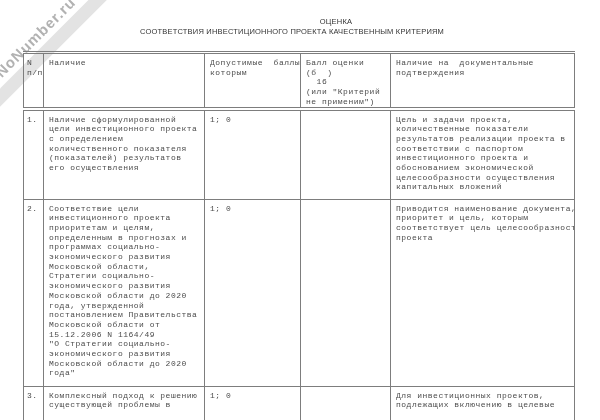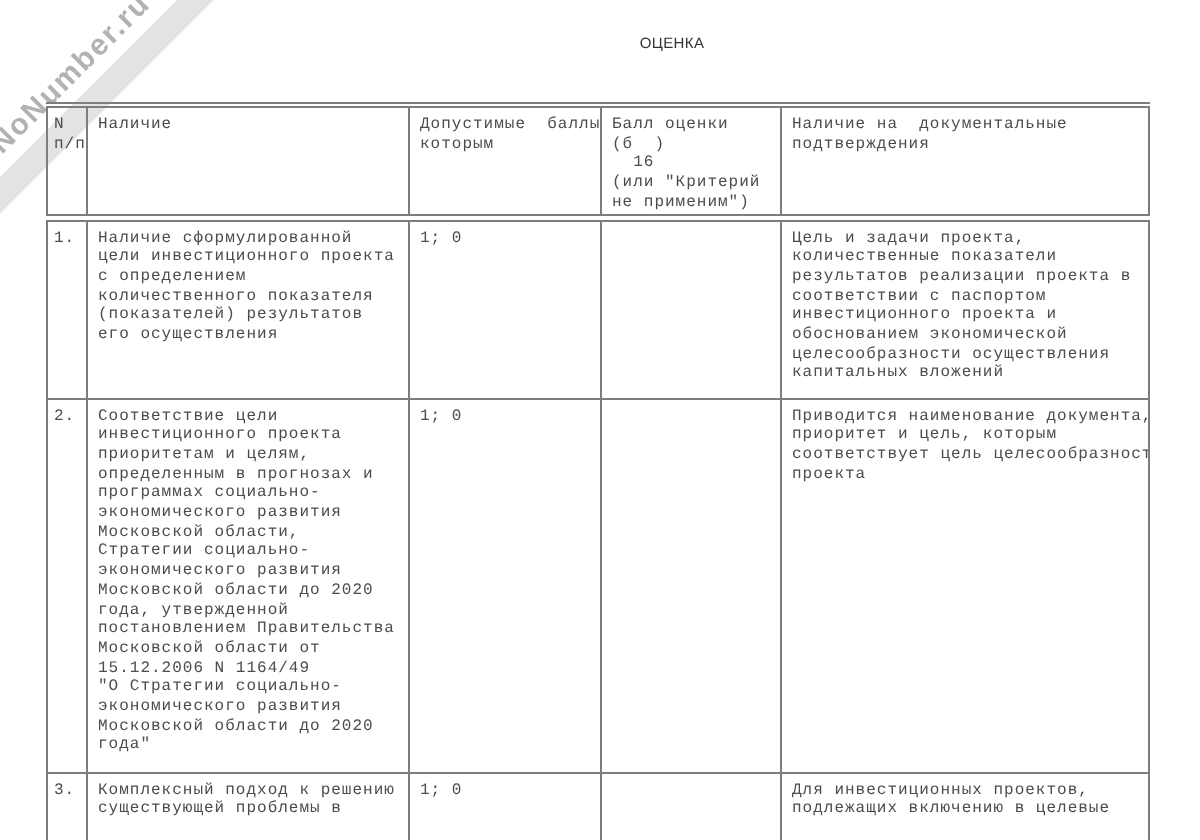--- a/index.html
+++ b/index.html
@@ -59,20 +59,21 @@
 <body>
 
 <div class="page">
 
   <div class="watermark">
     <div class="wm-text">NoNumber.ru</div>
     <div class="wm-band"></div>
   </div>
 
   <div class="title-line1">ОЦЕНКА</div>
+  <div class="title-line2">СООТВЕТСТВИЯ ИНВЕСТИЦИОННОГО ПРОЕКТА КАЧЕСТВЕННЫМ КРИТЕРИЯМ</div>
 
   <table class="doc">
     <colgroup>
       <col class="c1">
         <col class="c2">
         <col class="c3">
         <col class="c4">
         <col class="c5">
     </colgroup>
     <thead>

